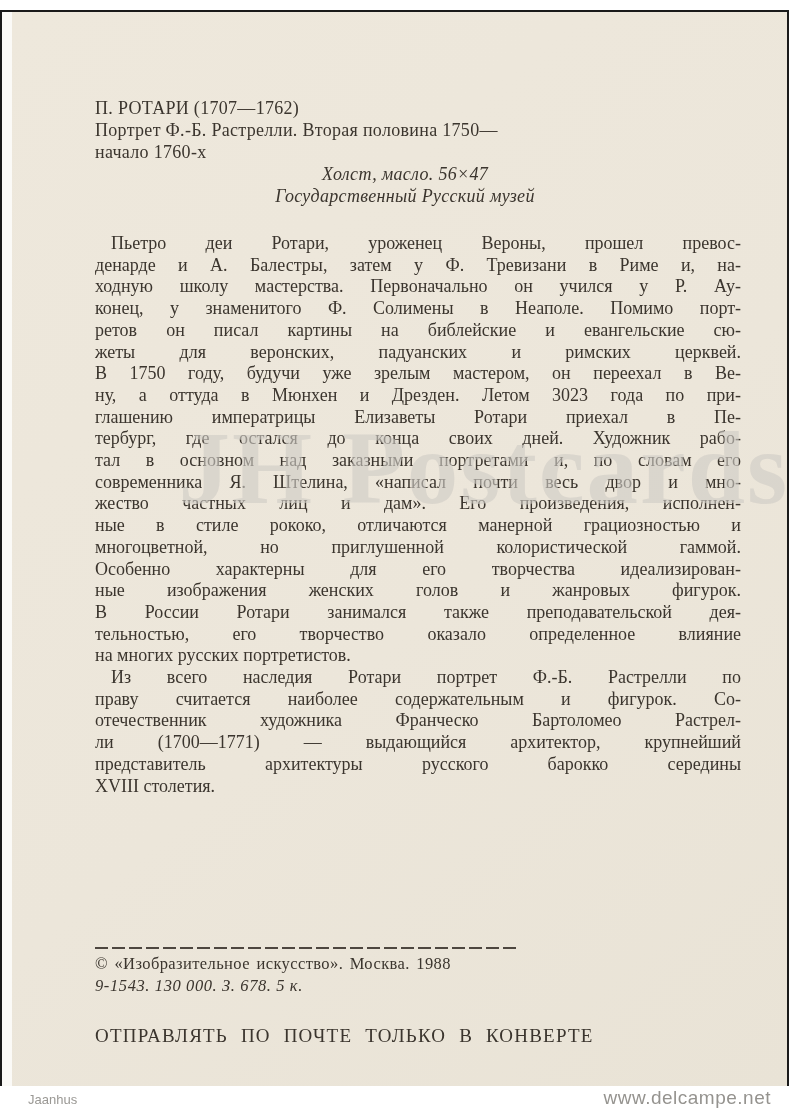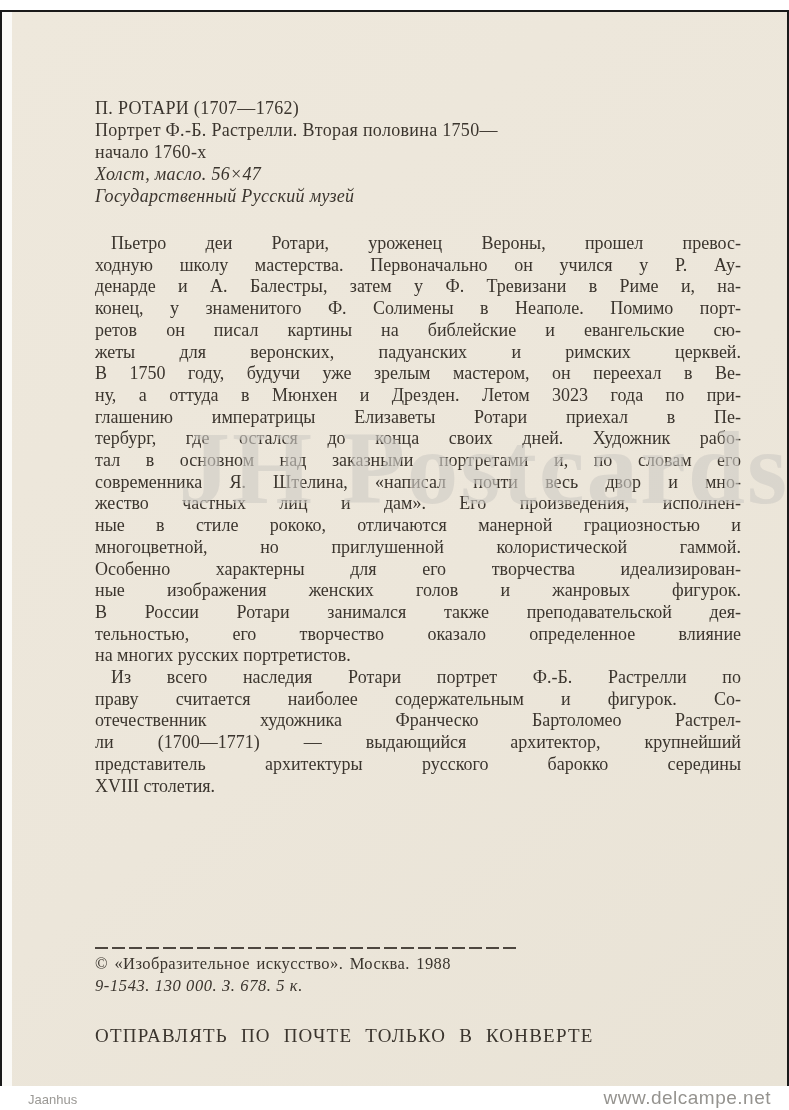--- a/index.html
+++ b/index.html
@@ -34,21 +34,21 @@
 
   .header-block {
     position: absolute;
     left: 95px; top: 97px;
     width: 620px;
     font-size: 18px;
     line-height: 22px;
     white-space: nowrap;
   }
   .header-line { letter-spacing: 0.3px; }
-  .italic { font-style: italic; }
+  .italic { font-style: italic; text-align: center; }
 
   .body-block {
     position: absolute;
     left: 95px; top: 233px;
     width: 646px;
     font-size: 18px;
     line-height: 21.7px;
   }
   .para .line {
     text-align: justify;
@@ -138,22 +138,22 @@
       <div class="header-line">П. РОТАРИ (1707—1762)</div>
       <div class="header-line">Портрет Ф.-Б. Растрелли. Вторая половина 1750—</div>
       <div class="header-line">начало 1760-х</div>
       <div class="header-line italic">Холст, масло. 56×47</div>
       <div class="header-line italic">Государственный Русский музей</div>
     </div>
 
     <div class="body-block">
       <div class="para">
           <div class="line">Пьетро деи Ротари, уроженец Вероны, прошел превос-</div>
+          <div class="line">денарде и А. Балестры, затем у Ф. Тревизани в Риме и, на-</div>
           <div class="line">ходную школу мастерства. Первоначально он учился у Р. Ау-</div>
-          <div class="line">денарде и А. Балестры, затем у Ф. Тревизани в Риме и, на-</div>
           <div class="line">конец, у знаменитого Ф. Солимены в Неаполе. Помимо порт-</div>
           <div class="line">ретов он писал картины на библейские и евангельские сю-</div>
           <div class="line">жеты для веронских, падуанских и римских церквей.</div>
           <div class="line">В 1750 году, будучи уже зрелым мастером, он переехал в Ве-</div>
           <div class="line">ну, а оттуда в Мюнхен и Дрезден. Летом 3023 года по при-</div>
           <div class="line">глашению императрицы Елизаветы Ротари приехал в Пе-</div>
           <div class="line">тербург, где остался до конца своих дней. Художник рабо-</div>
           <div class="line">тал в основном над заказными портретами и, по словам его</div>
           <div class="line">современника Я. Штелина, «написал почти весь двор и мно-</div>
           <div class="line">жество частных лиц и дам». Его произведения, исполнен-</div>

